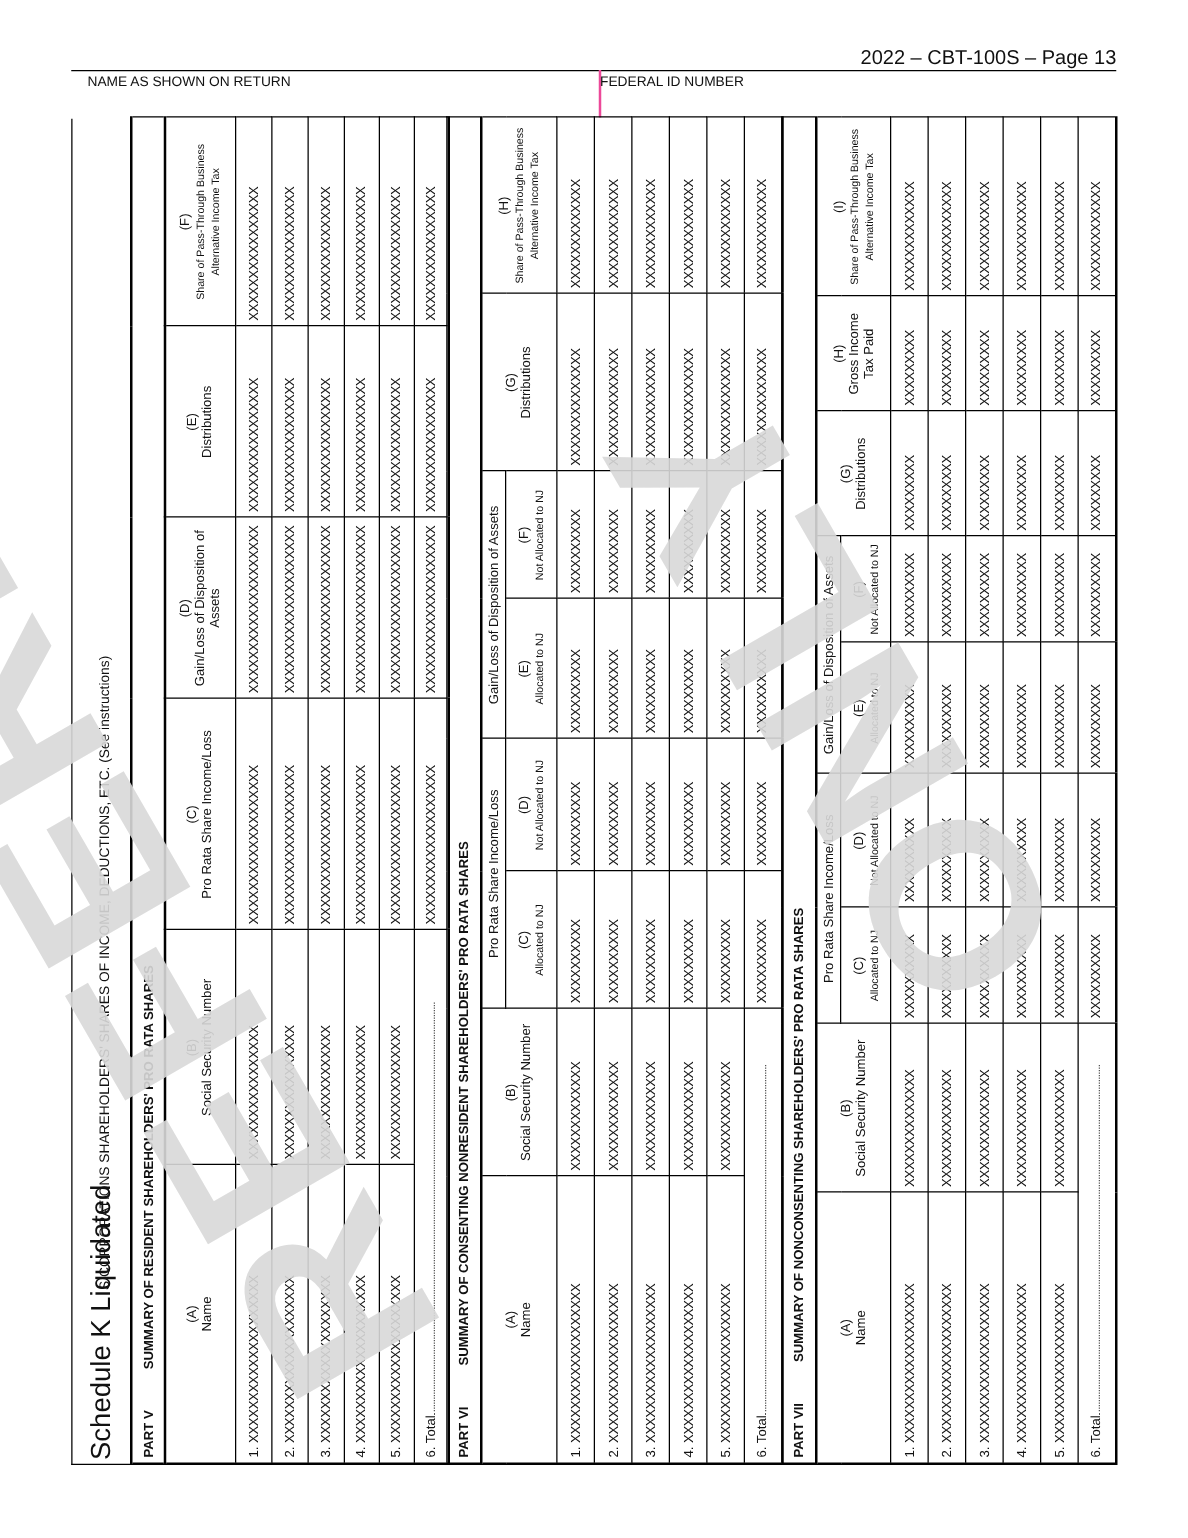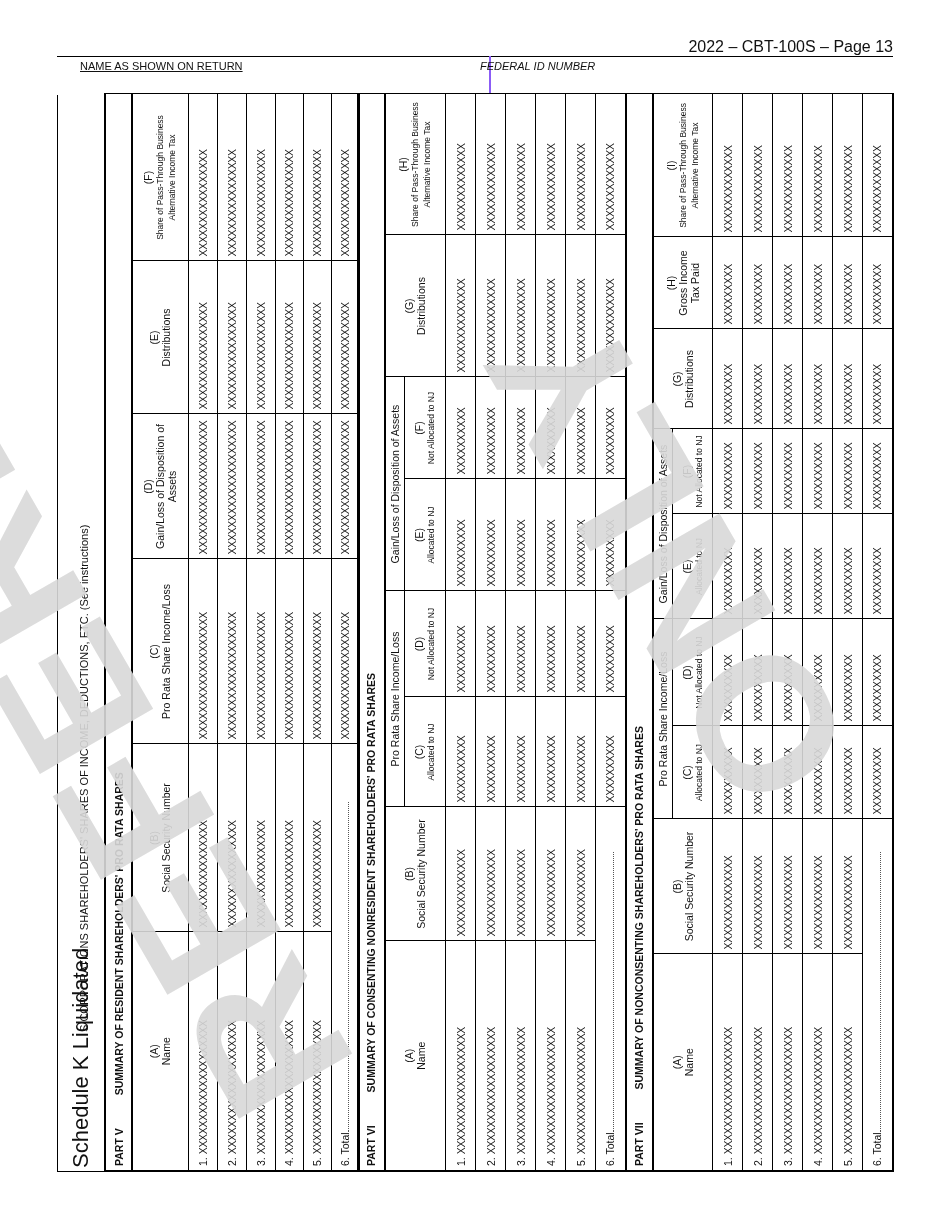--- a/index.html
+++ b/index.html
@@ -1,22 +1,22 @@
 <!DOCTYPE html>
 <html><head>
 <meta charset="utf-8">
 <style>
   html, body { margin:0; padding:0; background:#ffffff; }
   body { width:950px; height:1230px; position:relative; overflow:hidden;
          font-family:"Liberation Sans", sans-serif; color:#111; }
   .page-num { position:absolute; right:57px; top:38px; font-size:16px; }
   .hdr-top { position:absolute; left:57px; top:56px; width:836px; border-top:1px solid #000; }
   .hdr-box { position:absolute; top:56px; height:38px; font-size:11px; padding:4px 6px; box-sizing:border-box; }
-  .hdr-name { left:74px; width:417px; border-right:2px solid #8b5cf6;text-decoration:underline; }
-  .hdr-fed { left:474px; width:419px;font-style:italic; }
+  .hdr-name { left:64px; width:417px; border-right:2px solid #ec4899; }
+  .hdr-fed { left:474px; width:419px; }
 
   
   .sheet { position:absolute; left:57px; top:1172px; width:1077px; height:836px;
            transform-origin:0 0; transform:rotate(-90deg); }
   .title-strip { position:absolute; left:0; top:0; width:1077px; height:47px;
                  border-top:1px solid #000; box-sizing:border-box; }
   .title-main { position:absolute; left:4px; top:10px; font-size:22px; }
   .title-sub { position:absolute; left:140px; top:20px; font-size:11px; }
   table.grid { border-collapse:collapse; table-layout:fixed; position:absolute; left:0; }
   table.grid td { border:1px solid #000; font-size:10.5px; padding:0 4px; overflow:hidden; white-space:nowrap; }

